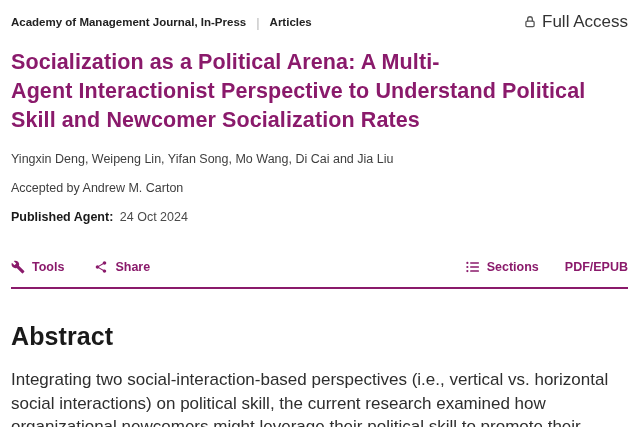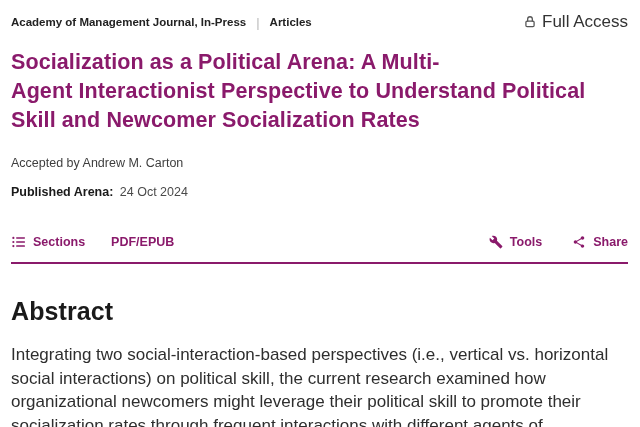--- a/index.html
+++ b/index.html
@@ -33,21 +33,21 @@
     color:var(--accent);
     font-size:21.5px;
     font-weight:700;
     line-height:29px;
     letter-spacing:.1px;
   }
   .title span{display:block;}
 
   
   .authors{margin-top:17px;font-size:12.5px;color:#3e3e3e;}
-  .accepted{margin-top:21px;font-size:12.5px;color:#3e3e3e;}
+  .accepted{margin-top:15px;font-size:12.5px;color:#3e3e3e;}
   .published{margin-top:15px;font-size:12.5px;color:#3e3e3e;}
   .published .lbl{font-weight:700;color:#1a1a1a;}
   .published .val{color:#4a4a4a;margin-left:3px;}
 
   
   .toolbar{
     margin-top:36px;
     display:flex;align-items:center;justify-content:space-between;
   }
   .tb-group{display:flex;align-items:center;gap:26px;}
@@ -98,63 +98,64 @@
       <span>Full Access</span>
     </div>
   </div>
 
   <h1 class="title">
     <span>Socialization as a Political Arena: A Multi-</span>
     <span>Agent Interactionist Perspective to Understand Political</span>
     <span>Skill and Newcomer Socialization Rates</span>
   </h1>
 
+  <div class="authors">Yingxin Deng, Weipeng Lin, Yifan Song, Mo Wang, Di Cai and Jia Liu</div>
   <div class="accepted">Accepted by Andrew M. Carton</div>
   <div class="published">
-    <span class="lbl">Published Arena:</span>
+    <span class="lbl">Published Agent:</span>
     <span class="val">24 Oct 2024</span>
   </div>
 
   <div class="toolbar">
+    <div class="tb-group" style="gap:30px;">
+      <span class="tb-item">
+        <span>
+          <svg width="14" height="14" viewBox="0 0 24 24" fill="#8a1a6b">
+            <path d="M22.7 19l-9.1-9.1c.9-2.3.4-5-1.5-6.9-2-2-5-2.4-7.4-1.3L9 6 6 9 1.6 4.7C.4 7.1.9 10.1 2.9 12.1c1.9 1.9 4.6 2.4 6.9 1.5l9.1 9.1c.4.4 1 .4 1.4 0l2.3-2.3c.5-.4.5-1.1.1-1.4z"></path>
+          </svg>
+        </span>
+        <span>Tools</span>
+      </span>
+      <span class="tb-item">
+        <span>
+          <svg width="14" height="14" viewBox="0 0 24 24" fill="#8a1a6b">
+            <path d="M18 16.08c-.76 0-1.44.3-1.96.77L8.91 12.7c.05-.23.09-.46.09-.7s-.04-.47-.09-.7l7.05-4.11c.54.5 1.25.81 2.04.81 1.66 0 3-1.34 3-3s-1.34-3-3-3-3 1.34-3 3c0 .24.04.47.09.7L8.04 9.81C7.5 9.31 6.79 9 6 9c-1.66 0-3 1.34-3 3s1.34 3 3 3c.79 0 1.5-.31 2.04-.81l7.12 4.16c-.05.21-.08.43-.08.65 0 1.61 1.31 2.92 2.92 2.92 1.61 0 2.92-1.31 2.92-2.92s-1.31-2.92-2.92-2.92z"></path>
+          </svg>
+        </span>
+        <span>Share</span>
+      </span>
+    </div>
     <div class="tb-group">
       <span class="tb-item">
         <span>
           <svg width="15" height="14" viewBox="0 0 24 24" fill="#8a1a6b">
             <circle cx="3.2" cy="5" r="1.9"></circle>
               <rect x="8" y="3.7" width="15" height="2.6" rx="0.6"></rect>
             <circle cx="3.2" cy="12" r="1.9"></circle>
               <rect x="8" y="10.7" width="15" height="2.6" rx="0.6"></rect>
             <circle cx="3.2" cy="19" r="1.9"></circle>
               <rect x="8" y="17.7" width="15" height="2.6" rx="0.6"></rect>
           </svg>
         </span>
         <span>Sections</span>
       </span>
       <span class="tb-item">
         <span>PDF/EPUB</span>
       </span>
     </div>
-    <div class="tb-group" style="gap:30px;">
-      <span class="tb-item">
-        <span>
-          <svg width="14" height="14" viewBox="0 0 24 24" fill="#8a1a6b">
-            <path d="M22.7 19l-9.1-9.1c.9-2.3.4-5-1.5-6.9-2-2-5-2.4-7.4-1.3L9 6 6 9 1.6 4.7C.4 7.1.9 10.1 2.9 12.1c1.9 1.9 4.6 2.4 6.9 1.5l9.1 9.1c.4.4 1 .4 1.4 0l2.3-2.3c.5-.4.5-1.1.1-1.4z"></path>
-          </svg>
-        </span>
-        <span>Tools</span>
-      </span>
-      <span class="tb-item">
-        <span>
-          <svg width="14" height="14" viewBox="0 0 24 24" fill="#8a1a6b">
-            <path d="M18 16.08c-.76 0-1.44.3-1.96.77L8.91 12.7c.05-.23.09-.46.09-.7s-.04-.47-.09-.7l7.05-4.11c.54.5 1.25.81 2.04.81 1.66 0 3-1.34 3-3s-1.34-3-3-3-3 1.34-3 3c0 .24.04.47.09.7L8.04 9.81C7.5 9.31 6.79 9 6 9c-1.66 0-3 1.34-3 3s1.34 3 3 3c.79 0 1.5-.31 2.04-.81l7.12 4.16c-.05.21-.08.43-.08.65 0 1.61 1.31 2.92 2.92 2.92 1.61 0 2.92-1.31 2.92-2.92s-1.31-2.92-2.92-2.92z"></path>
-          </svg>
-        </span>
-        <span>Share</span>
-      </span>
-    </div>
   </div>
 
   <div class="divider"></div>
 
   <h2 class="abstract-heading">Abstract</h2>
   <p class="abstract-text">Integrating two social-interaction-based perspectives (i.e., vertical vs. horizontal social interactions) on political skill, the current research examined how organizational newcomers might leverage their political skill to promote their socialization rates through frequent interactions with different agents of</p>
 
 </div>
 
 </body></html>

